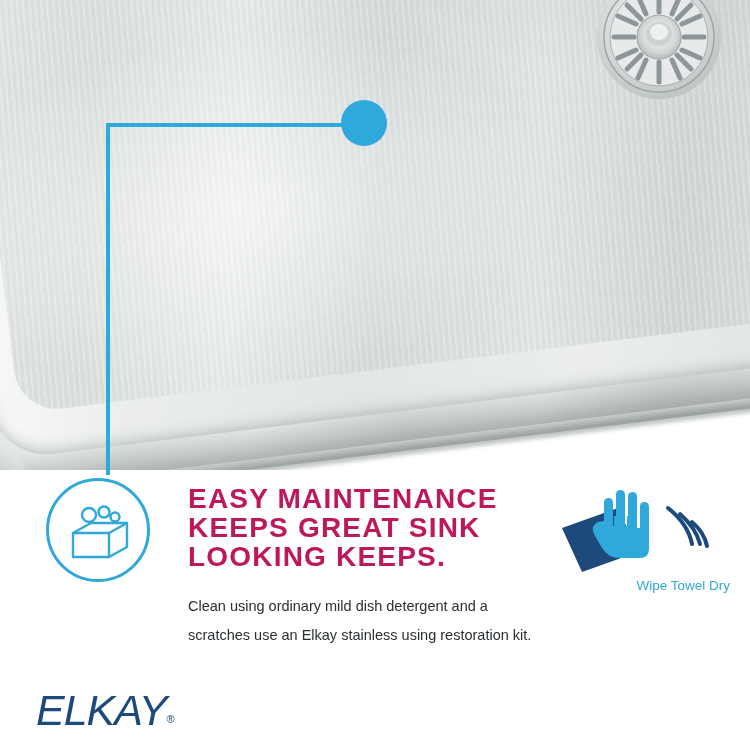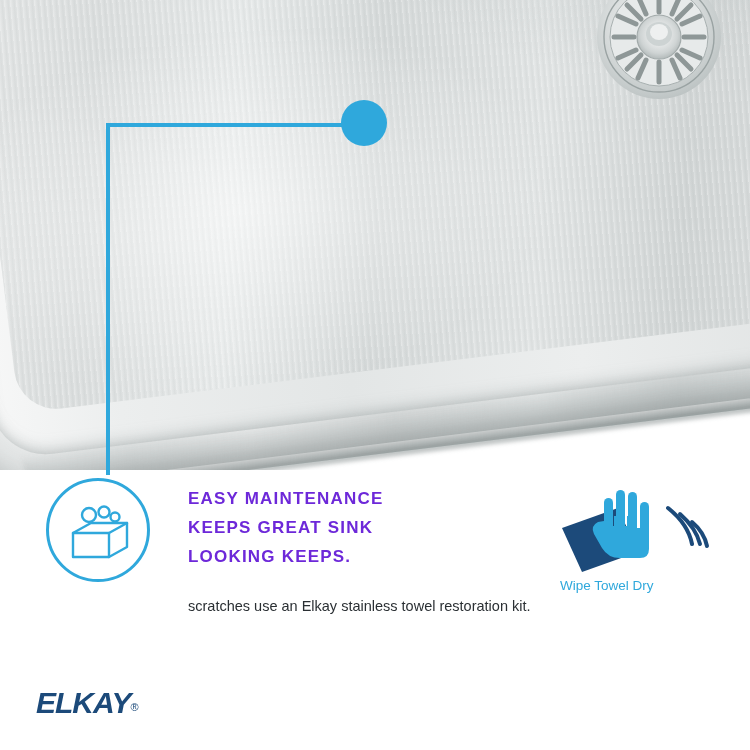--- a/index.html
+++ b/index.html
@@ -177,23 +177,23 @@
     left: 18px;
     top: 22px;
   }
 
   
   .headline {
     position: absolute;
     left: 188px;
     top: 484px;
     width: 340px;
-    color: #6d28d9;
+    color: #be185d;
     font-weight: bold;
-    font-size: 17px;
+    font-size: 28px;
     line-height: 29px;
     letter-spacing: 1.2px;
   }
   .body-copy {
     position: absolute;
     left: 188px;
     top: 592px;
     width: 380px;
     color: #2a2f33;
     font-size: 14.5px;
@@ -206,37 +206,37 @@
     left: 560px;
     top: 486px;
     width: 160px;
     height: 90px;
   }
   .wipe-caption {
     position: absolute;
     left: 560px;
     top: 578px;
     width: 170px;
-    text-align: left;
+    text-align: right;
     color: #2fa8dc;
     font-size: 13.5px;
   }
 
   
   .logo {
     position: absolute;
     left: 36px;
     top: 686px;
     height: 34px;
   }
   .logo-text {
     font-family: "Liberation Sans", sans-serif;
-    font-weight: bold;
+    font-weight: normal;
     font-style: italic;
-    font-size: 30px;
+    font-size: 43px;
     color: #1c4a7a;
     letter-spacing: -1px;
   }
   .logo-reg {
     font-size: 11px;
     vertical-align: 2px;
     font-style: normal;
     font-weight: normal;
   }
 </style>
@@ -318,21 +318,22 @@
     </svg>
   </div>
 
   <div class="headline">
     <div>EASY MAINTENANCE</div>
     <div>KEEPS GREAT SINK</div>
     <div>LOOKING KEEPS.</div>
   </div>
 
   <div class="body-copy">
-    <div>scratches use an Elkay stainless towel restoration kit.</div>
+    <div>Clean using ordinary mild dish detergent and a</div>
+    <div>scratches use an Elkay stainless using restoration kit.</div>
   </div>
 
   <div class="wipe-icon">
     <svg width="160" height="90" viewBox="0 0 160 90">
 
       <path d="M2 42 L58 22 L78 66 L22 86 Z" fill="#1c4a7a"></path>
 
       <g fill="#2fa8dc">
         <rect x="44" y="12" width="9" height="36" rx="4.5"></rect>
         <rect x="56" y="4" width="9" height="44" rx="4.5"></rect>

